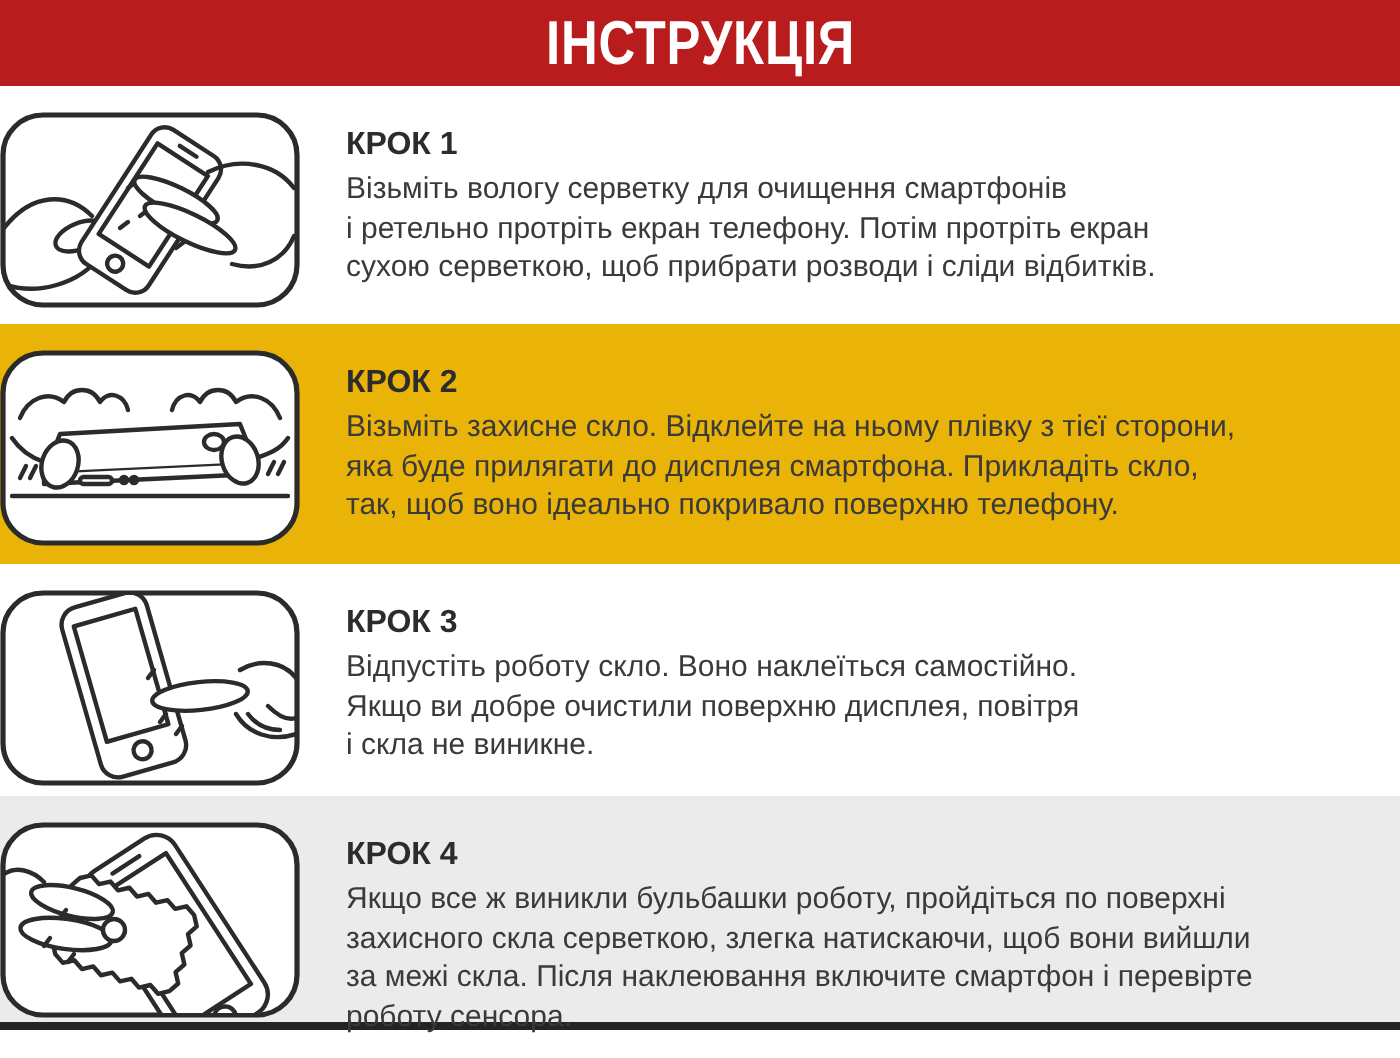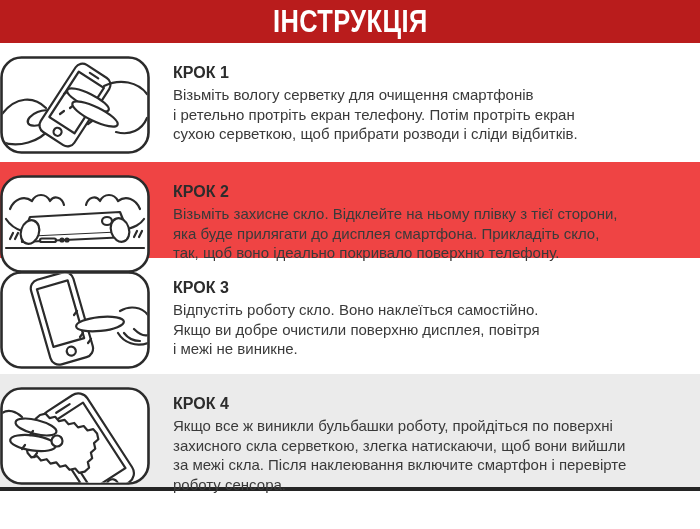--- a/index.html
+++ b/index.html
@@ -4,21 +4,21 @@
 <style>
   html,body{margin:0;padding:0}
   body{
     width:700px;height:529px;overflow:hidden;background:#ffffff;
     font-family:"Liberation Sans",sans-serif;color:#3a3a3a;
   }
   header{height:43px;background:#b91c1c;display:flex;align-items:center;justify-content:center}
   h1{margin:0;color:#fff;font-size:31px;font-weight:bold;letter-spacing:.5px;transform:scaleX(.82)}
   .step{display:flex;box-sizing:border-box}
   .s1{height:119px}
-  .s2{height:96px;background:#ef4444}
+  .s2{height:120px;background:#eab308}
   .s3{height:116px}
   .s4{height:113px;background:#ebebeb}
   figure{margin:13px 0 0 0;width:150px;height:98px;flex:none}
   svg{display:block}
   .txt{padding:21px 0 0 23px}
   h2{margin:0 0 3px 0;font-size:16px;color:#2c2c2c}
   .line{font-size:15px;line-height:19.5px;white-space:nowrap;color:#3a3a3a}
   footer{height:4px;background:#242424}
 </style>
 </head>
@@ -120,21 +120,21 @@
           <path d="M118,62 C124,72 136,76 148,72"></path>
           <path d="M124,62 q6,8 16,8 M134,58 q8,8 14,6"></path>
           <path d="M80,66 l3,-4 M88,72 l3,-4 M74,44 l3,-4"></path>
         </g>
       </svg>
     </figure>
     <div class="txt">
       <h2>КРОК 3</h2>
       <div class="line">Відпустіть роботу скло. Воно наклеїться самостійно.</div>
       <div class="line">Якщо ви добре очистили поверхню дисплея, повітря</div>
-      <div class="line">і межі не виникне.</div>
+      <div class="line">і скла не виникне.</div>
     </div>
   </section>
 
   <section class="step s4">
     <figure>
       <svg width="150" height="98" viewBox="0 0 150 98">
         <defs>
             <clipPath id="c4">
               <rect x="2.5" y="2.5" width="145" height="93" rx="19"></rect>
             </clipPath>

